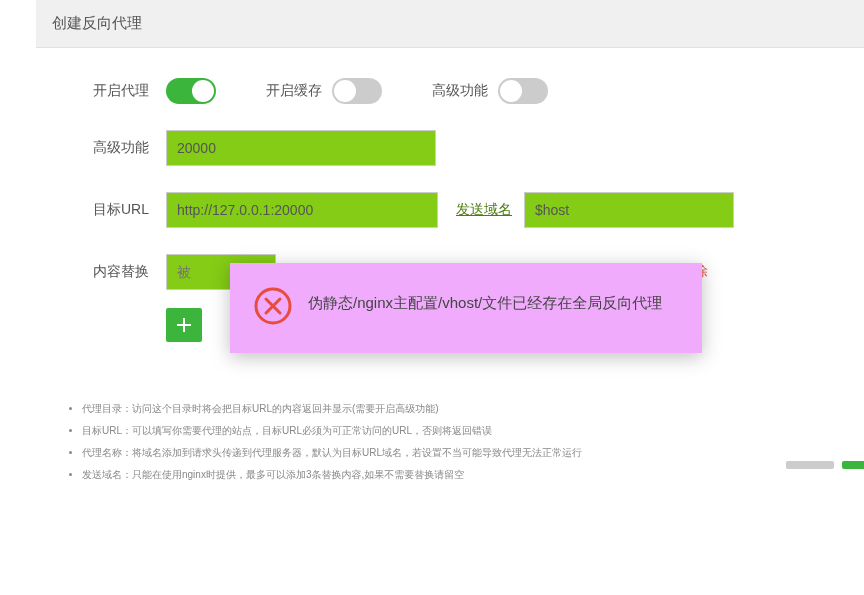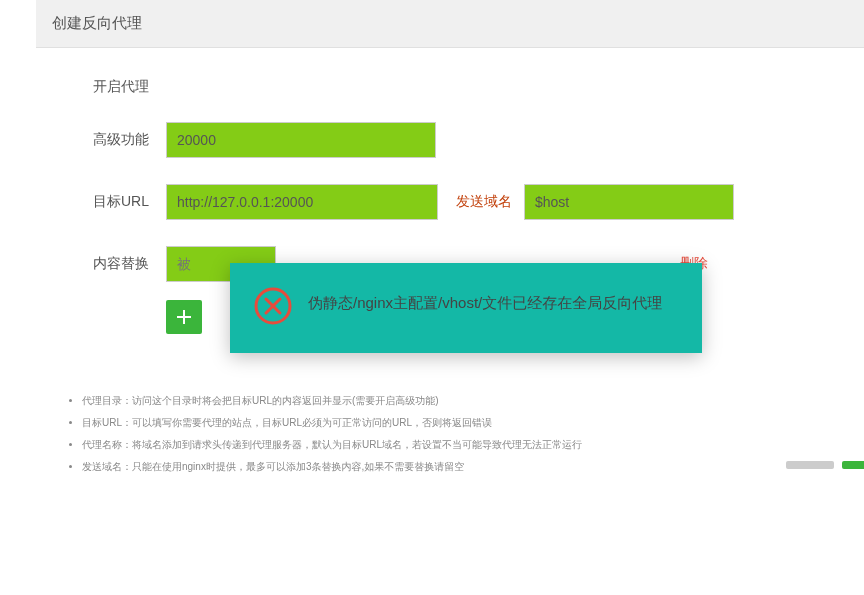--- a/index.html
+++ b/index.html
@@ -91,21 +91,22 @@
       font-size: 14px;
       color: #555;
       background: #84cc16;
       outline: none;
     }
     .input-name { width: 270px; }
     .input-url { width: 272px; }
     .send-domain-label {
       margin-left: 18px;
       margin-right: 12px;
-      color: #c2410c;
+      color: #4d7c0f;
+      text-decoration: underline;
     }
     .input-domain { width: 210px; }
     .input-replace-from { width: 110px; }
     .delete-link {
       color: #e74c3c;
       margin-left: 14px;
       cursor: pointer;
     }
     .add-btn {
       width: 36px;
@@ -139,21 +140,21 @@
       height: 8px;
       border-radius: 2px;
     }
     .btn-gray { background: #ccc; }
     .btn-green { background: #3bb53b; }
     .popup {
       position: absolute;
       left: 194px;
       top: 263px;
       width: 472px;
-      background: #14b8a6;
+      background: #f0abfc;
       box-shadow: 0 4px 18px rgba(0,0,0,0.25);
       padding: 24px 26px 28px 24px;
       display: flex;
       align-items: flex-start;
       gap: 16px;
       z-index: 100;
     }
     .popup-icon {
       flex-shrink: 0;
       width: 38px;
@@ -173,20 +174,37 @@
   <div class="modal-header">
     <span>创建反向代理</span>
     <div class="close-btn">
     </div>
   </div>
 
   <div class="modal-body">
 
     <div class="form-row">
       <div class="form-label">开启代理</div>
+      <div class="toggle-group">
+        <div class="switch switch-on">
+          <div class="switch-knob"></div>
+        </div>
+        <div class="toggle-item">
+          <span>开启缓存</span>
+          <div class="switch switch-off">
+            <div class="switch-knob"></div>
+          </div>
+        </div>
+        <div class="toggle-item">
+          <span>高级功能</span>
+          <div class="switch switch-off">
+            <div class="switch-knob"></div>
+          </div>
+        </div>
+      </div>
     </div>
 
     <div class="form-row">
       <div class="form-label">高级功能</div>
       <input class="text-input input-name" value="20000" style="">
     </div>
 
     <div class="form-row">
       <div class="form-label">目标URL</div>
       <input class="text-input input-url" value="http://127.0.0.1:20000" style="">

